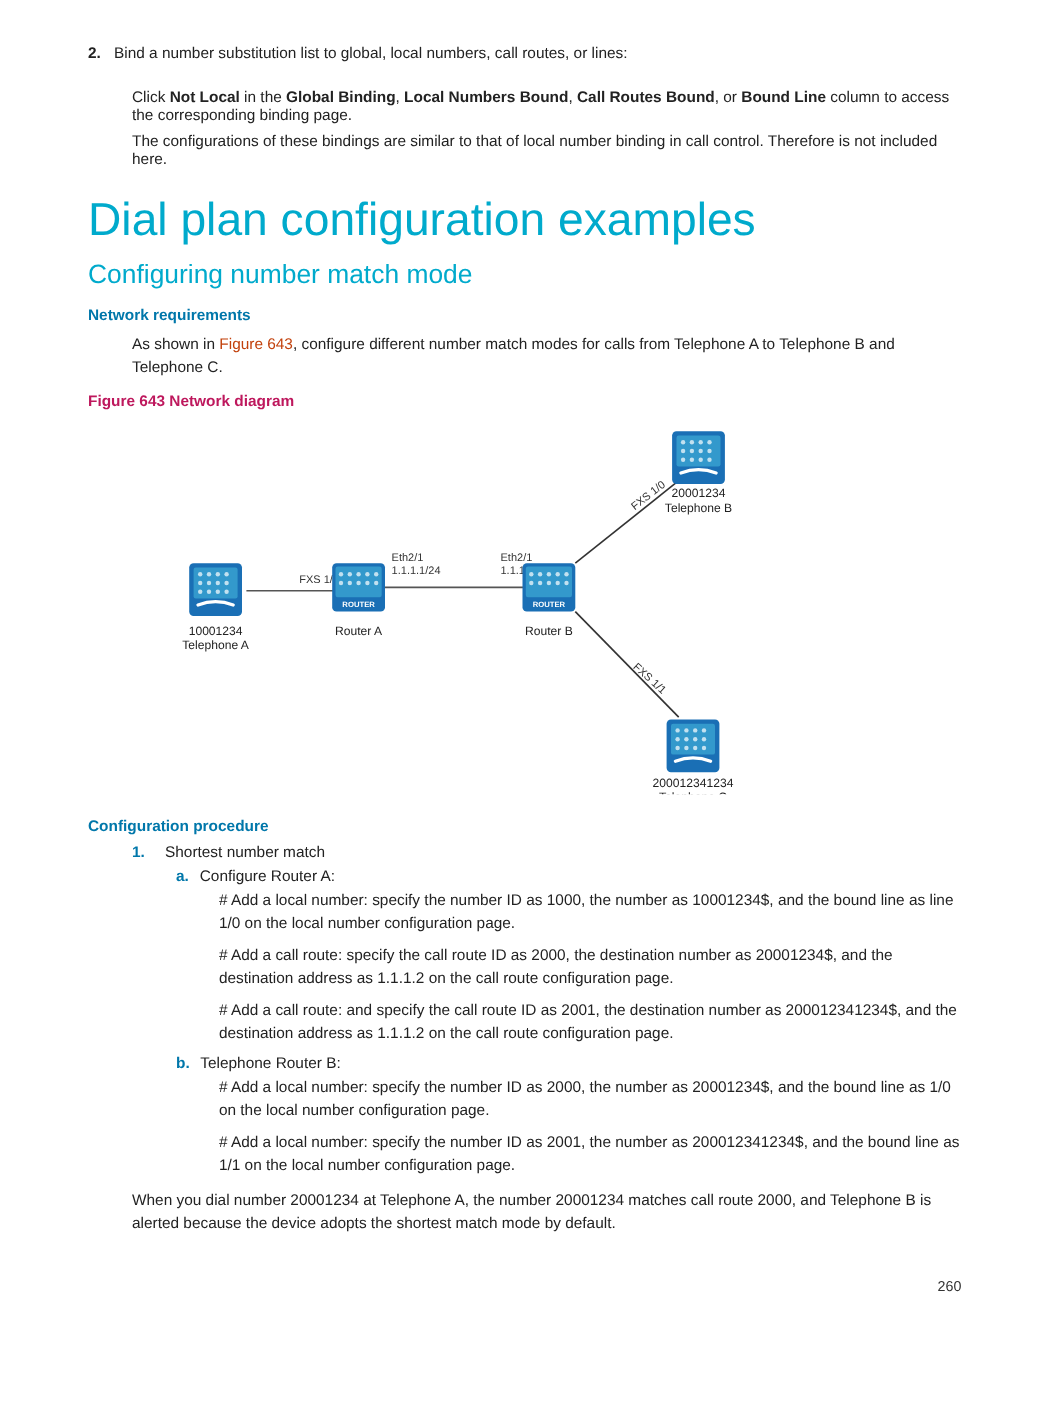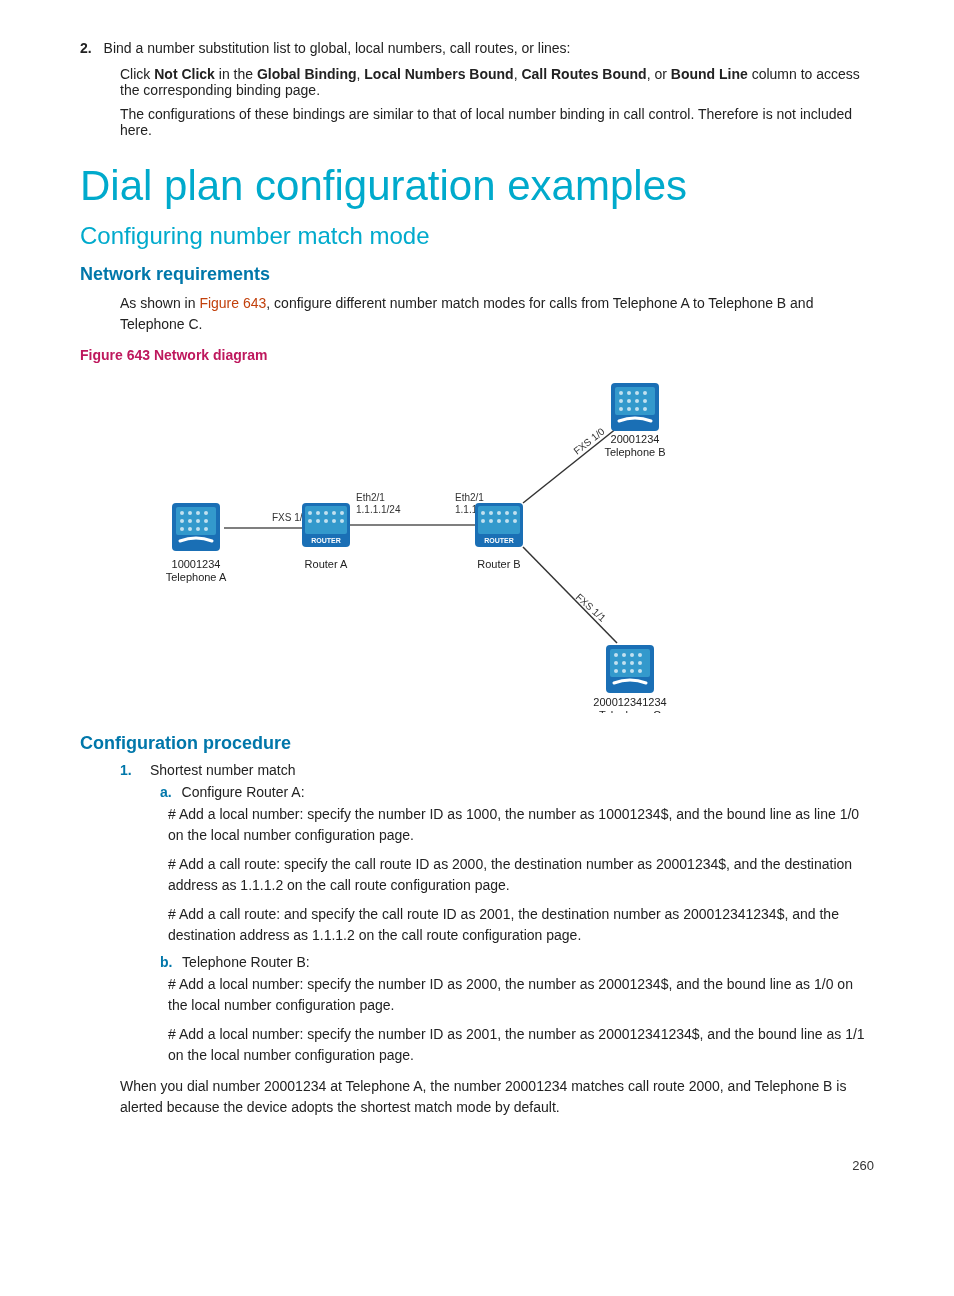--- a/index.html
+++ b/index.html
@@ -6,21 +6,21 @@
     body {
       background: #fff;
       font-family: Arial, sans-serif;
       font-size: 14px;
       color: #222;
       width: 954px;
       min-height: 1296px;
       padding: 40px 80px;
     }
     .step-intro {
-      margin-bottom: 10px;
+      margin-bottom: 24px;
     }
     .step-number {
       font-weight: bold;
       color: #222;
       margin-right: 8px;
     }
     .bold { font-weight: bold; }
     .indent1 { margin-left: 40px; margin-bottom: 8px; }
 
     h1.section-title {
@@ -30,21 +30,21 @@
       margin: 24px 0 12px 0;
       border-bottom: none;
     }
     h2.sub-title {
       font-size: 24px;
       font-weight: 300;
       color: #00aacc;
       margin: 8px 0 14px 0;
     }
     h3.heading3 {
-      font-size: 18px;
+      font-size: 14px;
       font-weight: bold;
       color: #0077aa;
       margin: 14px 0 8px 0;
     }
     .figure-label {
       font-size: 14px;
       font-weight: bold;
       color: #be185d;
       margin: 10px 0 6px 0;
     }
@@ -57,21 +57,21 @@
       margin-top: 40px;
       font-size: 13px;
       color: #333;
     }
     .alpha-label {
       font-weight: bold;
       color: #0077aa;
       margin-right: 6px;
     }
     .para-block {
-      margin-left: 88px;
+      margin-left: 119px;
       margin-bottom: 8px;
       line-height: 1.5;
     }
     .ordered-step {
       display: flex;
       margin-bottom: 10px;
     }
     .ordered-step .num {
       font-weight: bold;
       color: #0077aa;
@@ -85,21 +85,21 @@
     a.blue-link { color: #c2410c; text-decoration: none; }
   </style>
 </head>
 <body>
 
 <div class="step-intro">
   <span class="step-number">2.</span>
   <span>Bind a number substitution list to global, local numbers, call routes, or lines:</span>
 </div>
 <div class="indent1">
-  <span>Click </span><span class="bold">Not Click</span><span> in the </span><span class="bold">Global Binding</span><span>, </span><span class="bold">Local Numbers Bound</span><span>, </span><span class="bold">Call Routes Bound</span><span>, or </span><span class="bold">Bound Line</span><span> column to access the corresponding binding page.</span>
+  <span>Click </span><span class="bold">Not Local</span><span> in the </span><span class="bold">Global Binding</span><span>, </span><span class="bold">Local Numbers Bound</span><span>, </span><span class="bold">Call Routes Bound</span><span>, or </span><span class="bold">Bound Line</span><span> column to access the corresponding binding page.</span>
 </div>
 <div class="indent1">
   <span>The configurations of these bindings are similar to that of local number binding in call control. Therefore is not included here.</span>
 </div>
 
 <h1 class="section-title">Dial plan configuration examples</h1>
 
 <h2 class="sub-title">Configuring number match mode</h2>
 
 <h3 class="heading3">Network requirements</h3>

